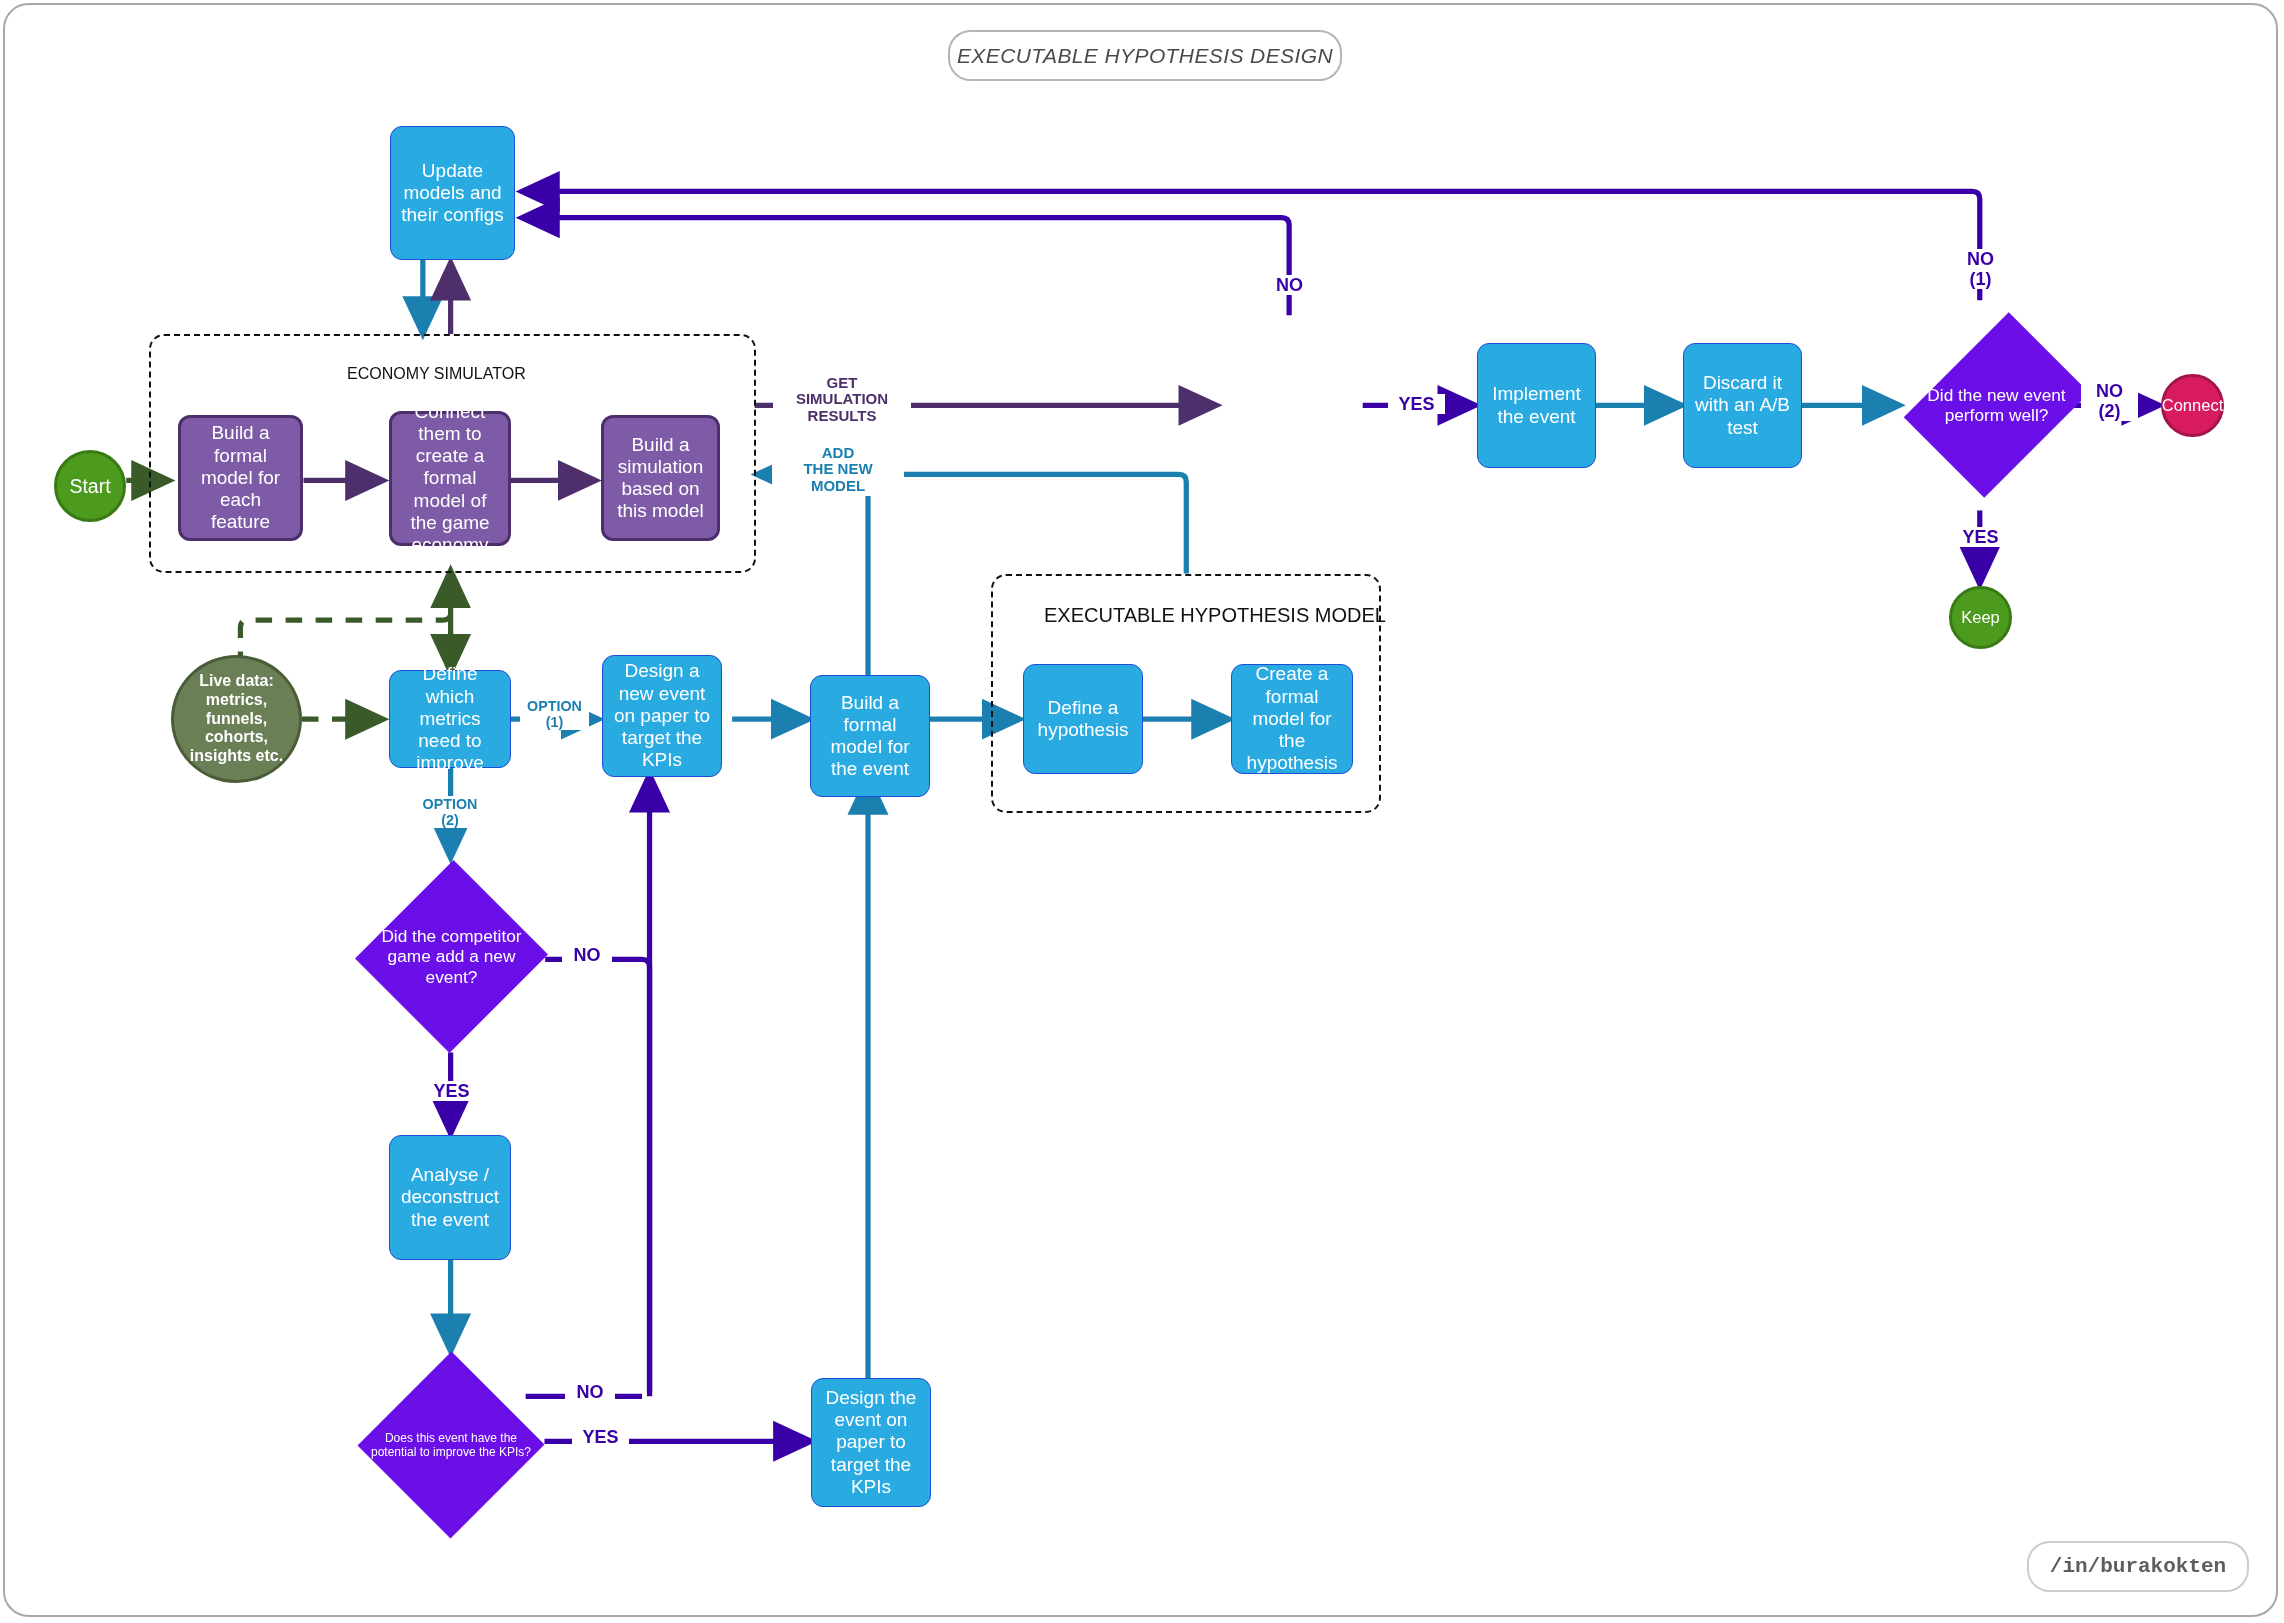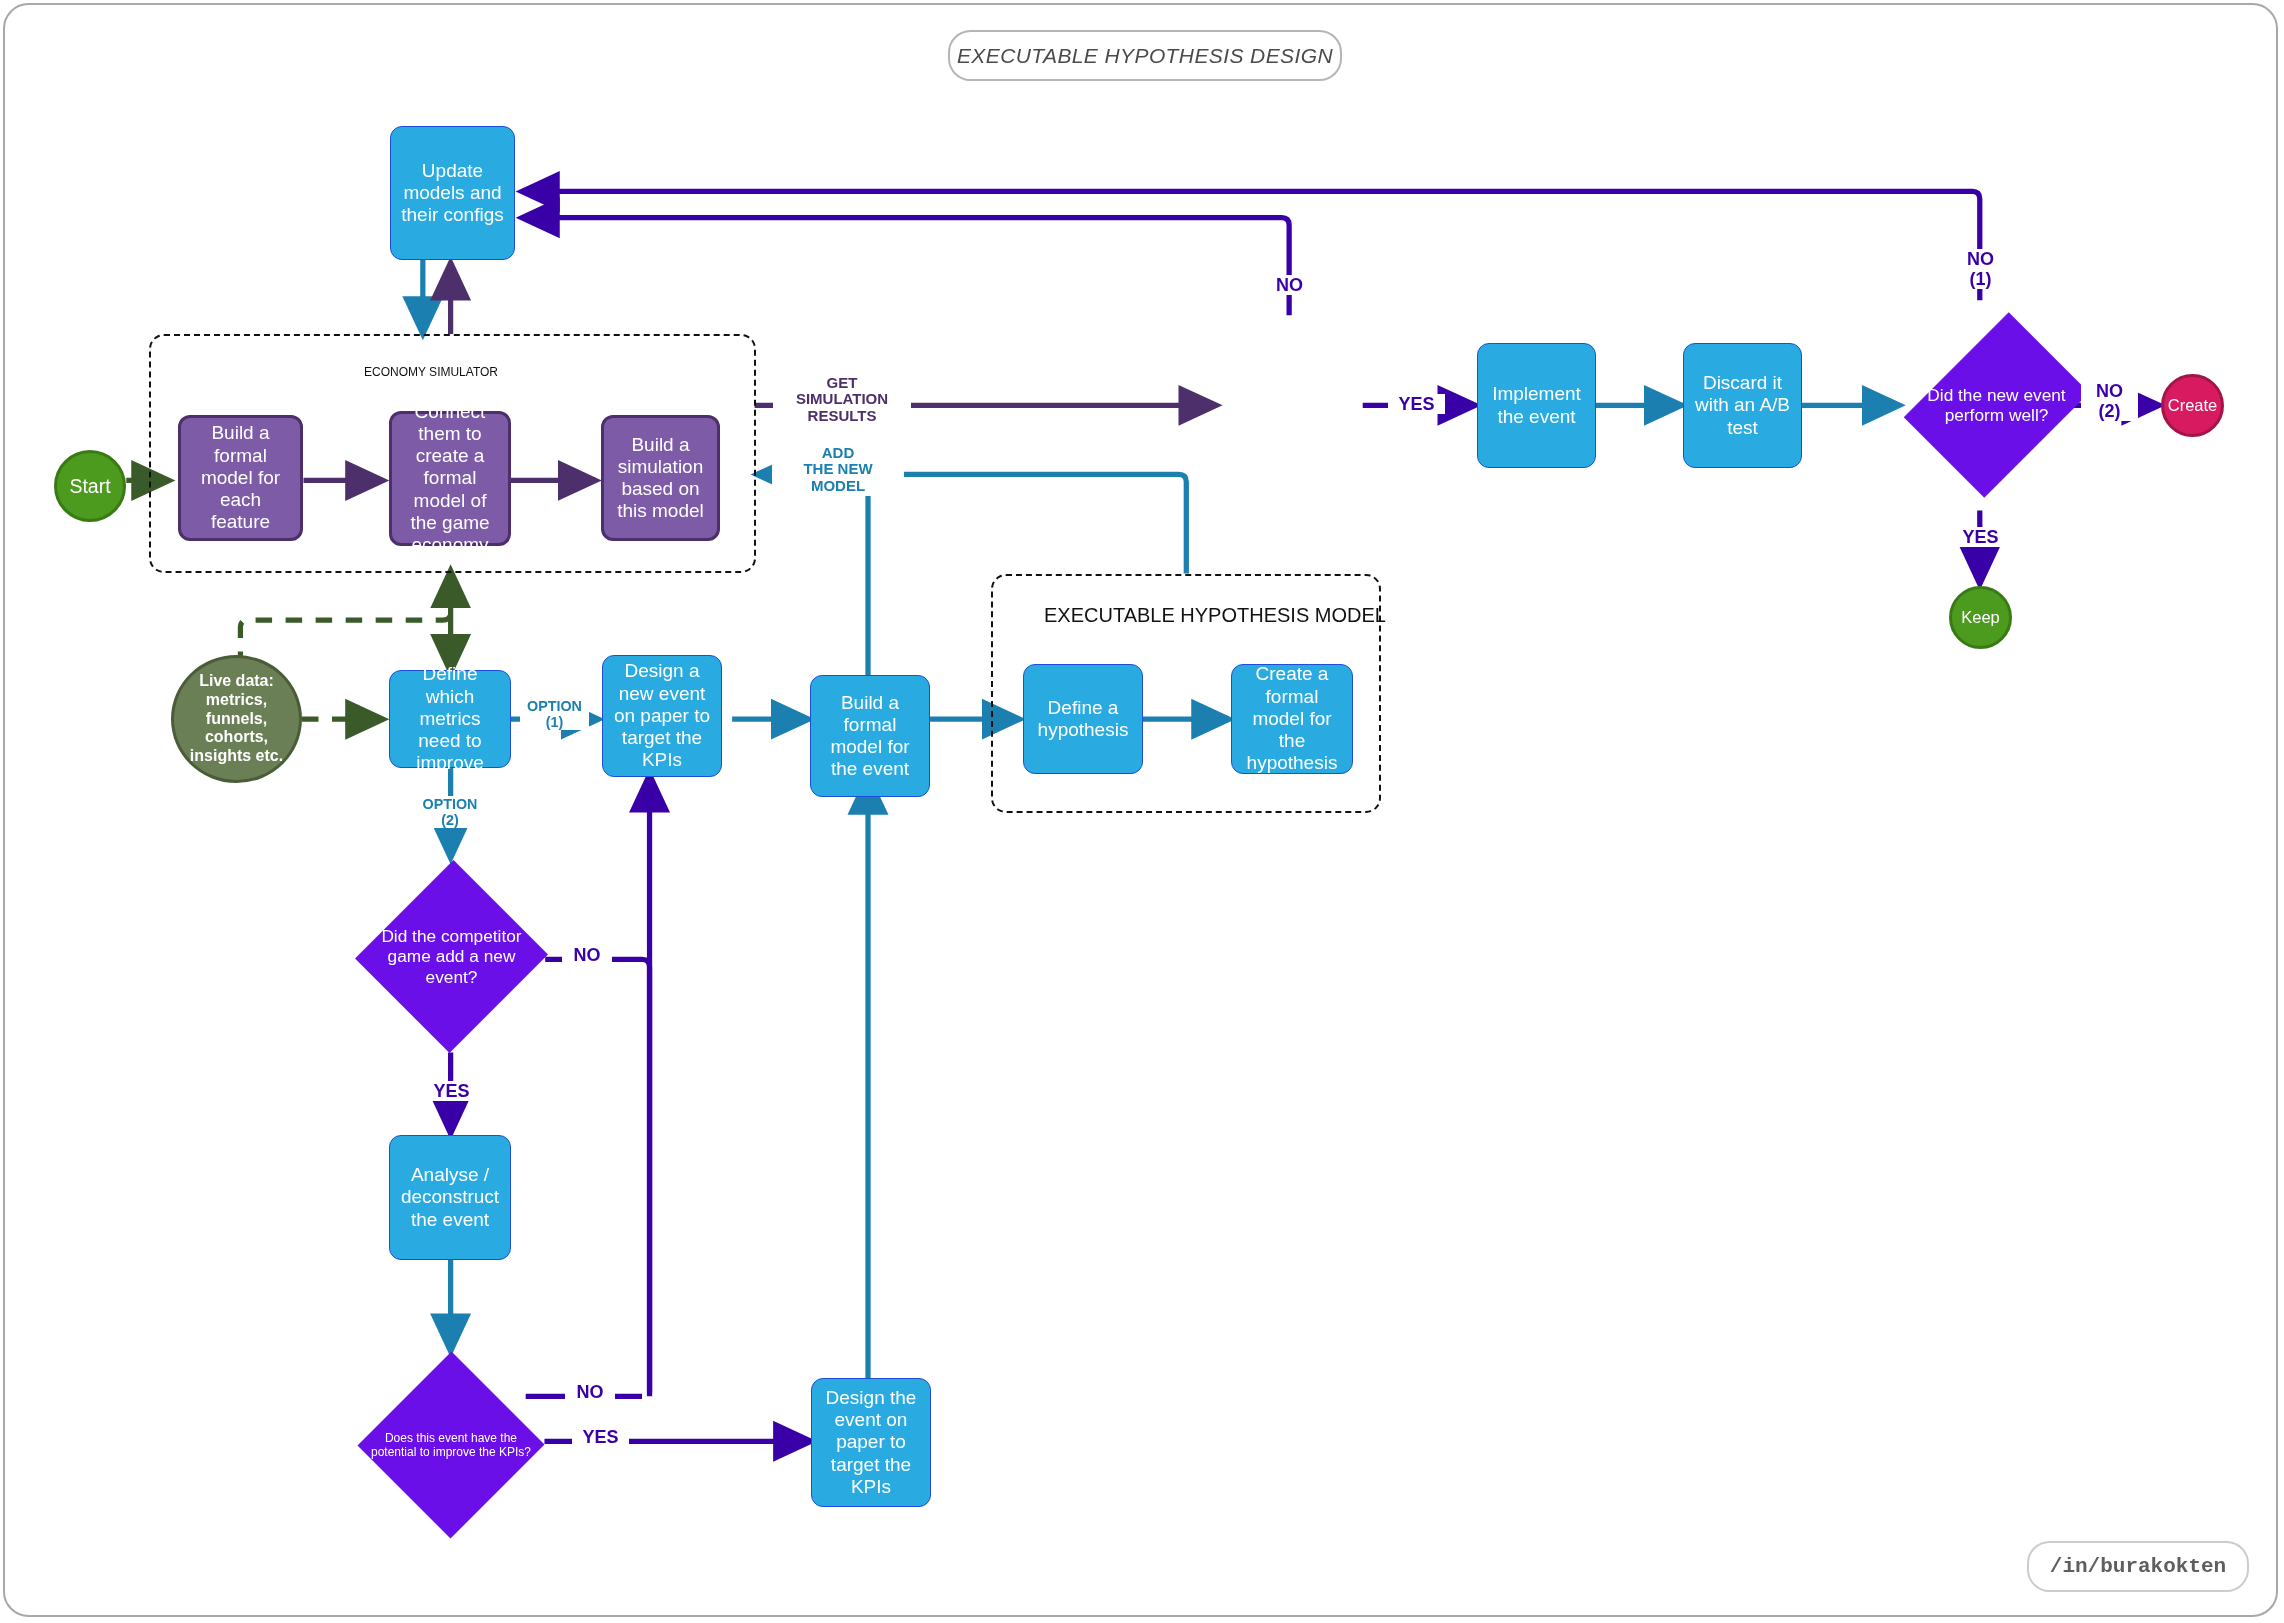--- a/index.html
+++ b/index.html
@@ -109,21 +109,21 @@
 
       <path d="M1156,1850 L1156,1035" stroke="#1B7FAF" stroke-width="7" marker-end="url(#ab)"></path>
     </g>
   </svg>
 
   <div class="title-pill" style="left:948px;top:30px;width:390px;height:47px;font-size:21px;">
     <span>EXECUTABLE HYPOTHESIS DESIGN</span>
   </div>
 
   <div class="group" style="left:149px;top:334px;width:607px;height:239px;"></div>
-  <div class="group-title" style="left:364px;top:365px;font-size:12px;">ECONOMY SIMULATOR</div>
+  <div class="group-title" style="left:347px;top:365px;font-size:16px;">ECONOMY SIMULATOR</div>
 
   <div class="group" style="left:991px;top:574px;width:390px;height:239px;"></div>
   <div class="group-title" style="left:1044px;top:604px;font-size:20px;">EXECUTABLE HYPOTHESIS MODEL</div>
 
   <div class="node circle green-c" style="left:54px;top:450px;width:72px;height:72px;font-size:19.5px;">
     <span>Start</span>
   </div>
 
   <div class="node rbox purpbox" style="left:178px;top:415px;width:125px;height:126px;font-size:19px;padding:0 7.5px;">
     <span>Build a formal model for each feature</span>
@@ -173,21 +173,21 @@
   <div class="node rbox blue" style="left:1683px;top:343px;width:119px;height:125px;font-size:19px;padding:0 6px;">
     <span>Discard it with an A/B test</span>
   </div>
 
   <div class="node diamond" style="left:1916px;top:300px;width:161px;height:210px;font-size:17.3px;">
     <div class="dshape"></div>
     <span class="dlabel">Did the new event perform well?</span>
   </div>
 
   <div class="node circle pink-c" style="left:2161px;top:374px;width:63px;height:63px;font-size:16.5px;">
-    <span>Create</span>
+    <span>Connect</span>
   </div>
 
   <div class="node circle green-c" style="left:1949px;top:586px;width:63px;height:63px;font-size:16.5px;">
     <span>Keep</span>
   </div>
 
   <div class="node diamond" style="left:357px;top:858px;width:189px;height:197px;font-size:17.3px;">
     <div class="dshape"></div>
     <span class="dlabel">Did the competitor game add a new event?</span>
   </div>

